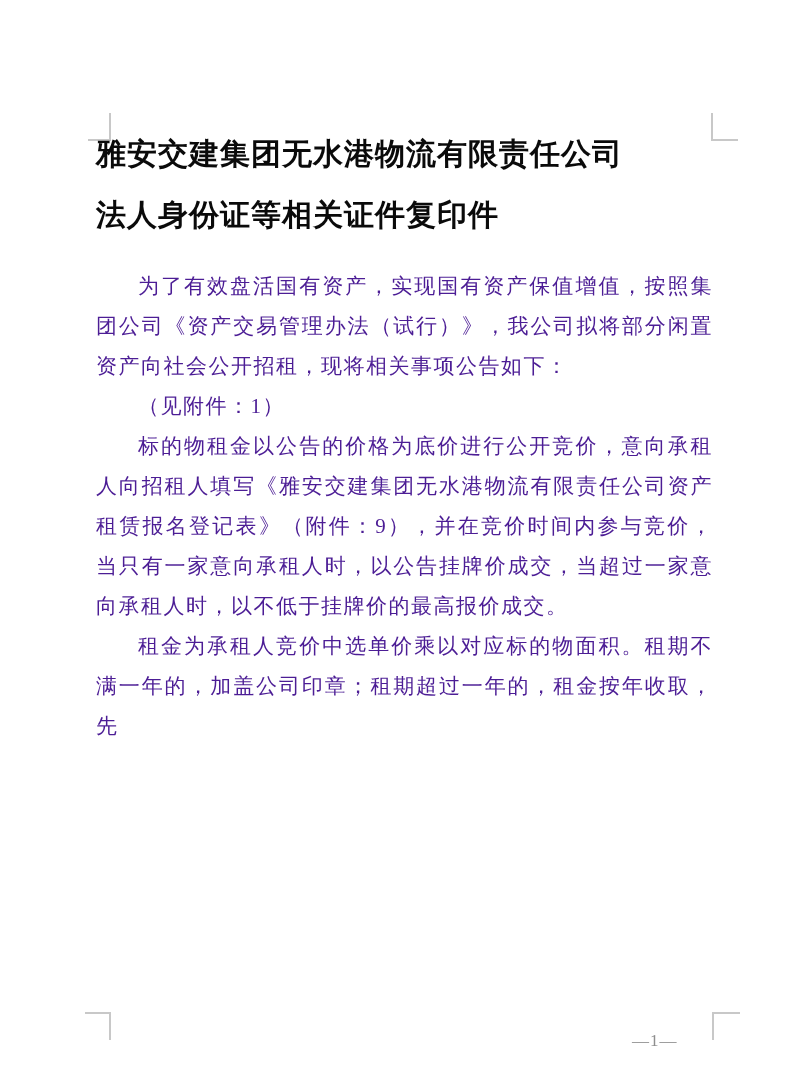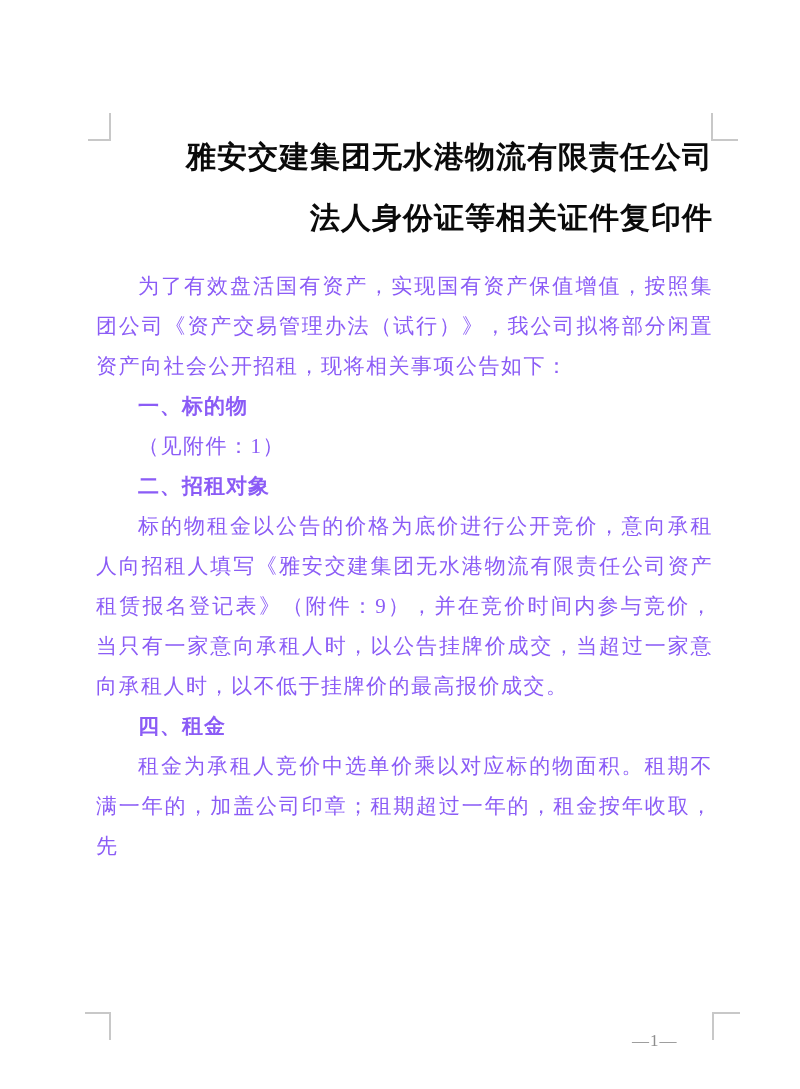--- a/index.html
+++ b/index.html
@@ -38,37 +38,37 @@
     left: 712px; top: 1012px; width: 26px; height: 26px;
     border-left: 2px solid #c8c8c8; border-top: 2px solid #c8c8c8;
   }
   .content {
     position: absolute;
     left: 96px;
     top: 126px;
     width: 617px;
   }
   .doc-title {
-    text-align: right;
+    text-align: left;
     font-weight: bold;
     font-size: 30px;
     line-height: 61px;
     letter-spacing: 1px;
     color: #0a0a0a;
-    font-family: Liberation Sans, sans-serif;
+    font-family: Liberation Mono, monospace;
   }
   .title-block { margin-bottom: 18px; }
   .para {
     margin: 0;
     font-size: 21px;
     line-height: 40px;
     letter-spacing: 1.5px;
     text-align: justify;
     text-indent: 2em;
-    color: #8b5cf6;
+    color: #4c1d95;
   }
   .heading {
     font-weight: bold;
     font-family: "Liberation Sans", "DejaVu Sans", sans-serif;
     letter-spacing: 1px;
   }
   .page-number {
     position: absolute;
     left: 632px;
     top: 1031px;
@@ -89,30 +89,27 @@
   <span class="crop crop-br"></span>
 
   <div class="content">
     <div class="title-block">
       <div class="doc-title">雅安交建集团无水港物流有限责任公司</div>
       <div class="doc-title">法人身份证等相关证件复印件</div>
     </div>
 
     <p class="para">为了有效盘活国有资产，实现国有资产保值增值，按照集团公司《资产交易管理办法（试行）》，我公司拟将部分闲置资产向社会公开招租，现将相关事项公告如下：</p>
 
-    <p class="para heading">一、标的物</p>
 
     <p class="para">（见附件：1）</p>
 
-    <p class="para heading">二、招租对象</p>
 
 
 
     <p class="para">标的物租金以公告的价格为底价进行公开竞价，意向承租人向招租人填写《雅安交建集团无水港物流有限责任公司资产租赁报名登记表》（附件：9），并在竞价时间内参与竞价，当只有一家意向承租人时，以公告挂牌价成交，当超过一家意向承租人时，以不低于挂牌价的最高报价成交。</p>
 
-    <p class="para heading">四、租金</p>
 
     <p class="para">租金为承租人竞价中选单价乘以对应标的物面积。租期不满一年的，加盖公司印章；租期超过一年的，租金按年收取，先</p>
   </div>
 
   <div class="page-number">—1—</div>
 
 </div>
 
 </body></html>

